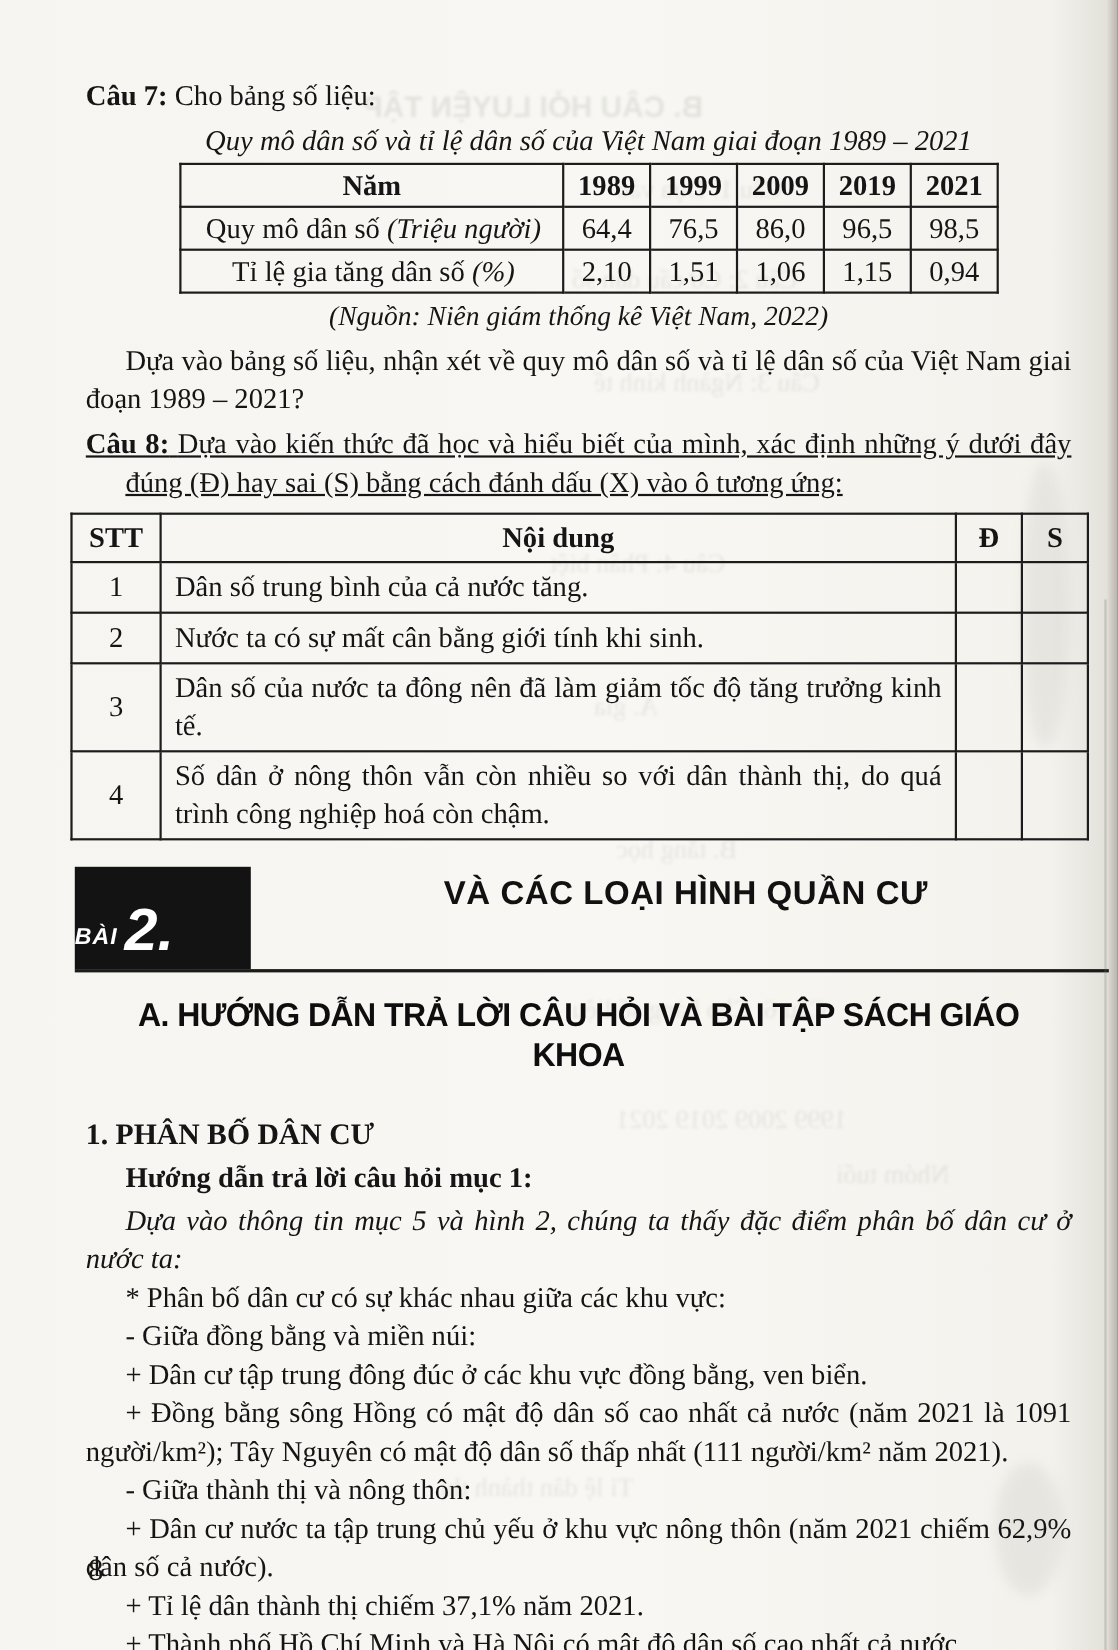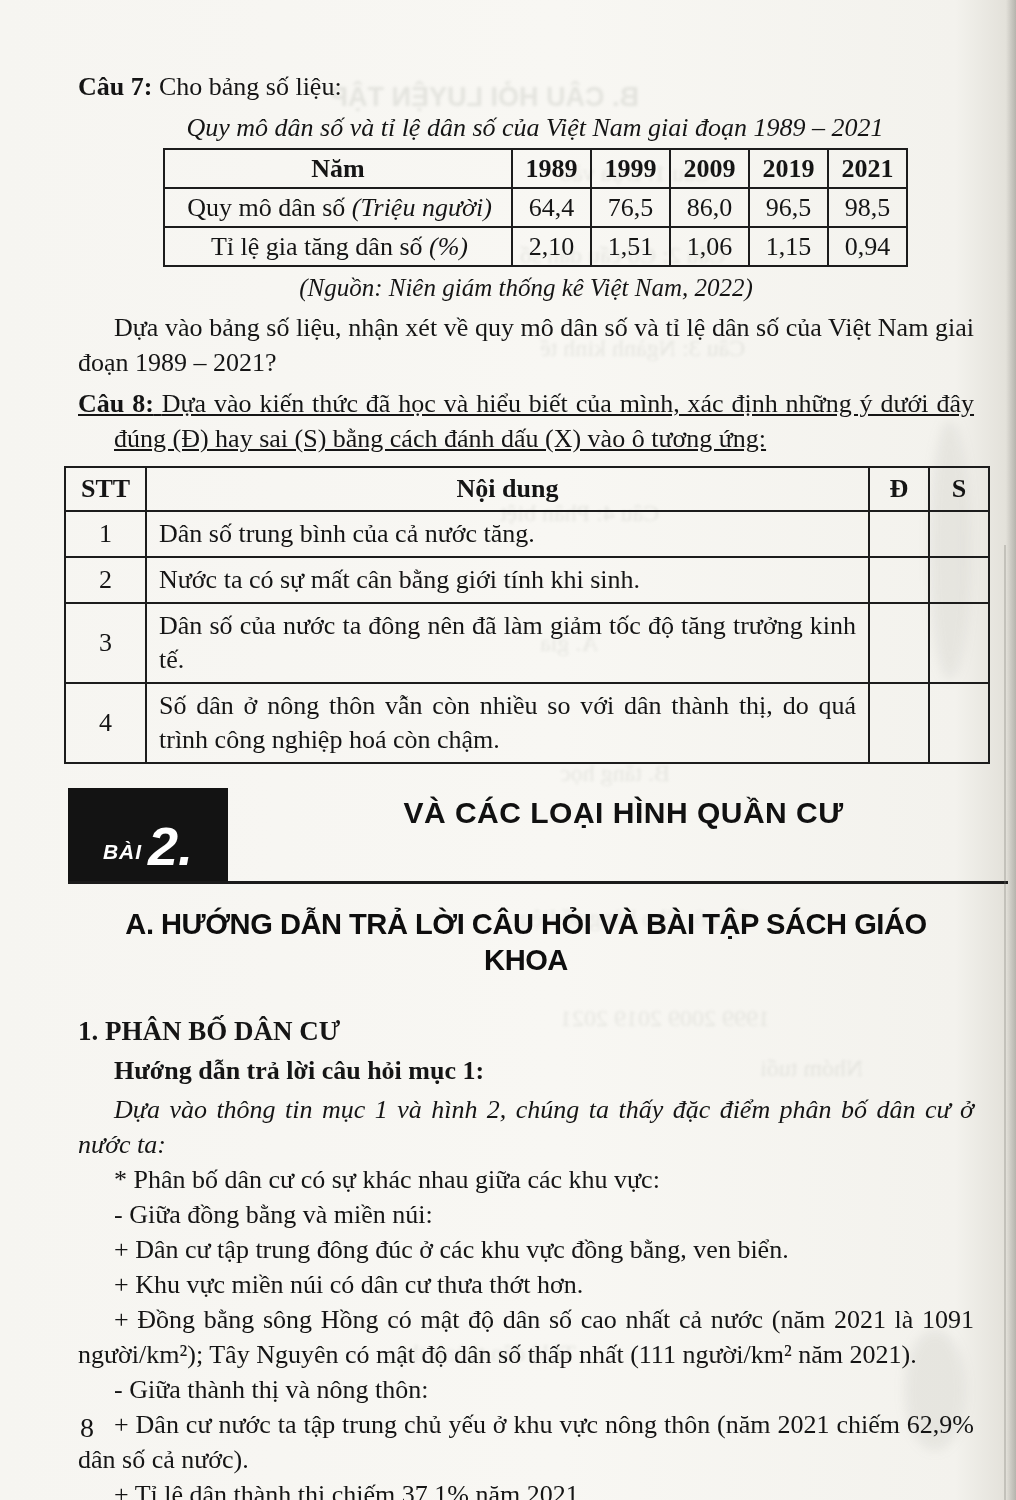--- a/index.html
+++ b/index.html
@@ -41,21 +41,21 @@
   .t2 th,.t2 td{border:2px solid #1c1c1c;font-size:26px;vertical-align:middle;}
   .t2 th{height:40px;text-align:center;font-weight:bold;}
   .t2 td.stt{text-align:center;}
   .t2 td.cnt{text-align:justify;padding:5px 12px;line-height:34px;}
 
   
   .lesson-head{position:relative;margin-top:24px;height:96px;}
   .badge{
     position:absolute;left:-10px;top:0;width:160px;height:93px;
     background:#131313;color:#ffffff;
-    display:flex;align-items:flex-end;justify-content:center;
+    display:flex;align-items:flex-end;justify-content:flex-start;
     font-family:"Liberation Sans", sans-serif;font-style:italic;font-weight:bold;
     padding-bottom:10px;box-sizing:border-box;
   }
   .badge .bai{font-size:21px;letter-spacing:1px;margin:0 6px 7px 0;}
   .badge .num{font-size:54px;line-height:50px;}
   .head-rule{position:absolute;left:-10px;right:-34px;bottom:0;height:3px;background:#1b1b1b;}
   .lesson-titles{
     position:absolute;left:175px;right:-20px;top:3px;text-align:center;
     font-family:"Liberation Sans", sans-serif;font-weight:bold;
     font-size:30px;line-height:43px;letter-spacing:0.5px;color:#111;
@@ -202,27 +202,26 @@
       </div>
       <div class="head-rule"></div>
     </div>
 
     <div class="sec-a">A. HƯỚNG DẪN TRẢ LỜI CÂU HỎI VÀ BÀI TẬP SÁCH GIÁO KHOA</div>
 
     <p class="sub1">1. PHÂN BỐ DÂN CƯ</p>
 
     <p class="guide">Hướng dẫn trả lời câu hỏi mục 1:</p>
 
-    <p class="body-text indent intro-it">Dựa vào thông tin mục 1 và hình 2, chúng ta thấy đặc điểm phân bố dân cư ở nước ta:</p>
+    <p class="body-text indent intro-it">Dựa vào thông tin mục 5 và hình 2, chúng ta thấy đặc điểm phân bố dân cư ở nước ta:</p>
 
     <div class="bullets">
       <p class="body-text indent">* Phân bố dân cư có sự khác nhau giữa các khu vực:</p>
       <p class="body-text indent">- Giữa đồng bằng và miền núi:</p>
       <p class="body-text indent">+ Dân cư tập trung đông đúc ở các khu vực đồng bằng, ven biển.</p>
-      <p class="body-text indent">+ Khu vực miền núi có dân cư thưa thớt hơn.</p>
       <p class="body-text indent">+ Đồng bằng sông Hồng có mật độ dân số cao nhất cả nước (năm 2021 là 1091 người/km²); Tây Nguyên có mật độ dân số thấp nhất (111 người/km² năm 2021).</p>
       <p class="body-text indent">- Giữa thành thị và nông thôn:</p>
       <p class="body-text indent">+ Dân cư nước ta tập trung chủ yếu ở khu vực nông thôn (năm 2021 chiếm 62,9% dân số cả nước).</p>
       <p class="body-text indent">+ Tỉ lệ dân thành thị chiếm 37,1% năm 2021.</p>
       <p class="body-text indent">+ Thành phố Hồ Chí Minh và Hà Nội có mật độ dân số cao nhất cả nước.</p>
     </div>
 
   </div>
 
   <div class="page-num">8</div>

